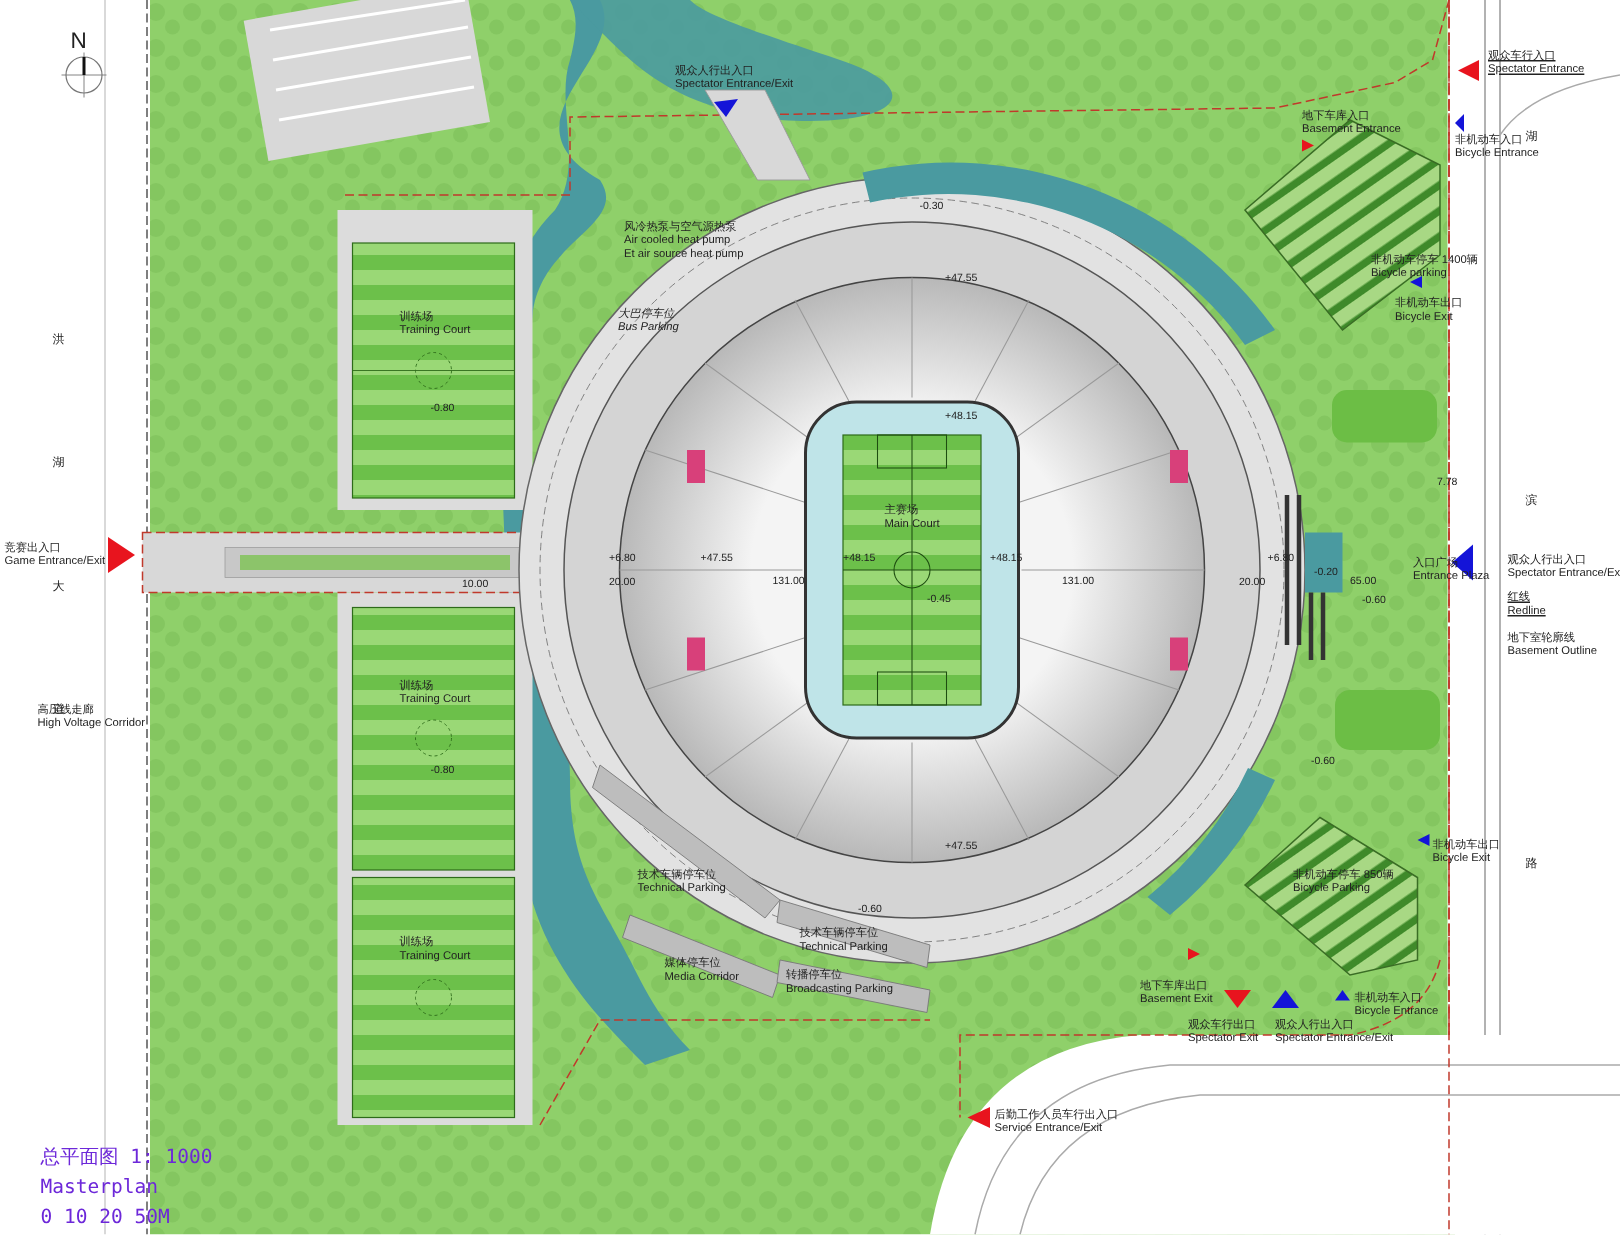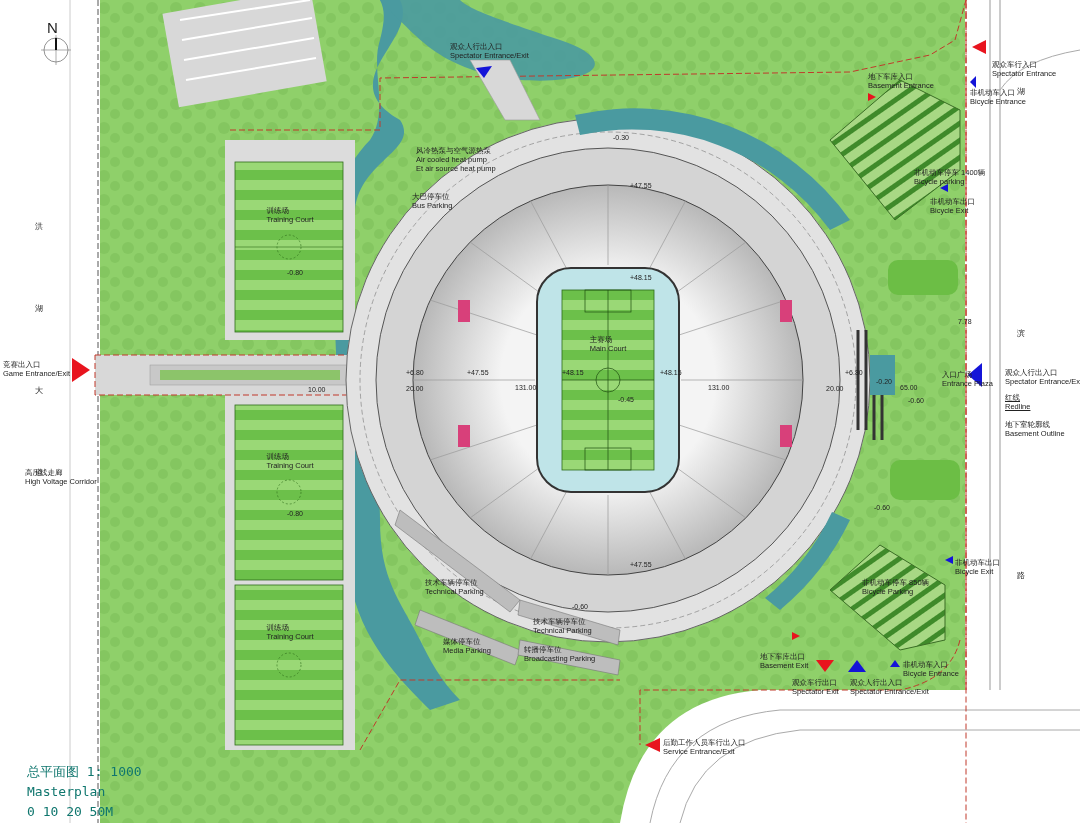--- a/index.html
+++ b/index.html
@@ -3,21 +3,21 @@
 <meta charset="utf-8">
 <style>
   html,body{margin:0;padding:0;}
   body{width:1080px;height:823px;overflow:hidden;background:#ffffff;font-family:"Liberation Sans",sans-serif;position:relative;}
   #plan{position:absolute;left:0;top:0;width:1080px;height:823px;}
   .lbl{position:absolute;font-size:7.5px;line-height:9px;color:#222;white-space:nowrap;}
   .lbl .cn{display:block;}
   .lbl .en{display:block;}
   .lbl.c{text-align:left;transform:translateX(-50%);}
   .elev{position:absolute;font-size:7px;color:#222;white-space:nowrap;}
-  .title{position:absolute;left:27px;top:762px;font-family:"DejaVu Sans Mono",monospace;font-size:13px;line-height:20px;color:#0f766e;}
+  .title{position:absolute;left:27px;top:762px;font-family:"DejaVu Sans Mono",monospace;font-size:13px;line-height:20px;color:#6d28d9;}
 </style>
 </head>
 <body>
 
 <svg id="plan" viewBox="0 0 1080 823" xmlns="http://www.w3.org/2000/svg">
   <defs>
     <pattern id="stripes" width="20" height="20" patternUnits="userSpaceOnUse">
       <rect width="20" height="10" fill="#9ad876"></rect>
       <rect y="10" width="20" height="10" fill="#6cc04a"></rect>
     </pattern>
@@ -203,21 +203,21 @@
 <div class="lbl c" style="left:290px;top:623px;">
     <span class="cn">训练场</span>
     <span class="en">Training Court</span>
   </div>
 
 <div class="lbl" style="left:416px;top:146px;">
     <span class="cn">风冷热泵与空气源热泵</span>
     <span class="en">Air cooled heat pump</span>
     <span class="en">Et air source heat pump</span>
   </div>
-<div class="lbl" style="left:412px;top:192px;">
+<div class="lbl" style="left:412px;top:204px;font-style:italic;">
     <span class="cn">大巴停车位</span>
     <span class="en">Bus Parking</span>
   </div>
 <div class="lbl" style="left:914px;top:128px;margin-top:40px;">
     <span class="cn">非机动车停车 1400辆</span>
     <span class="en">Bicycle parking</span>
   </div>
 <div class="lbl" style="left:862px;top:578px;">
     <span class="cn">非机动车停车 850辆</span>
     <span class="en">Bicycle Parking</span>
@@ -229,36 +229,36 @@
 <div class="lbl" style="left:425px;top:578px;">
     <span class="cn">技术车辆停车位</span>
     <span class="en">Technical Parking</span>
   </div>
 <div class="lbl" style="left:533px;top:617px;">
     <span class="cn">技术车辆停车位</span>
     <span class="en">Technical Parking</span>
   </div>
 <div class="lbl" style="left:443px;top:637px;">
     <span class="cn">媒体停车位</span>
-    <span class="en">Media Parking</span>
+    <span class="en">Media Corridor</span>
   </div>
 <div class="lbl" style="left:524px;top:645px;">
     <span class="cn">转播停车位</span>
     <span class="en">Broadcasting Parking</span>
   </div>
 <div class="lbl" style="left:25px;top:468px;">
     <span class="cn">高压线走廊</span>
     <span class="en">High Voltage Corridor</span>
   </div>
 
 <div class="lbl" style="left:450px;top:42px;">
     <span class="cn">观众人行出入口</span>
     <span class="en">Spectator Entrance/Exit</span>
   </div>
-<div class="lbl" style="left:992px;top:60px;">
+<div class="lbl" style="left:992px;top:32px;text-decoration:underline;">
     <span class="cn">观众车行入口</span>
     <span class="en">Spectator Entrance</span>
   </div>
 <div class="lbl" style="left:856px;top:72px;margin-left:12px;">
     <span class="cn">地下车库入口</span>
     <span class="en">Basement Entrance</span>
   </div>
 <div class="lbl" style="left:970px;top:88px;">
     <span class="cn">非机动车入口</span>
     <span class="en">Bicycle Entrance</span>

